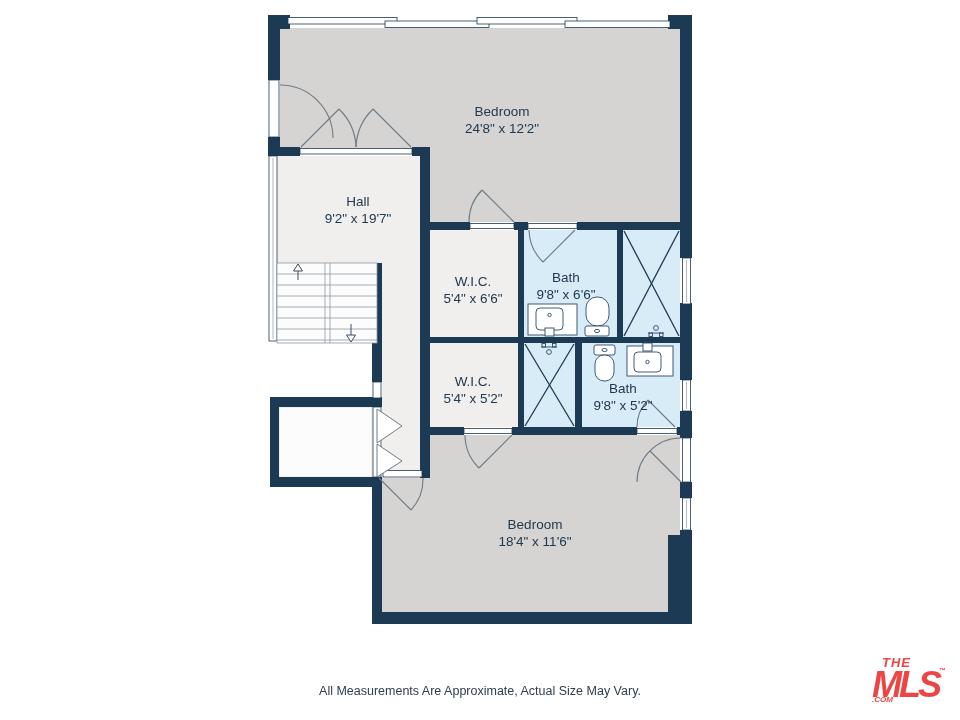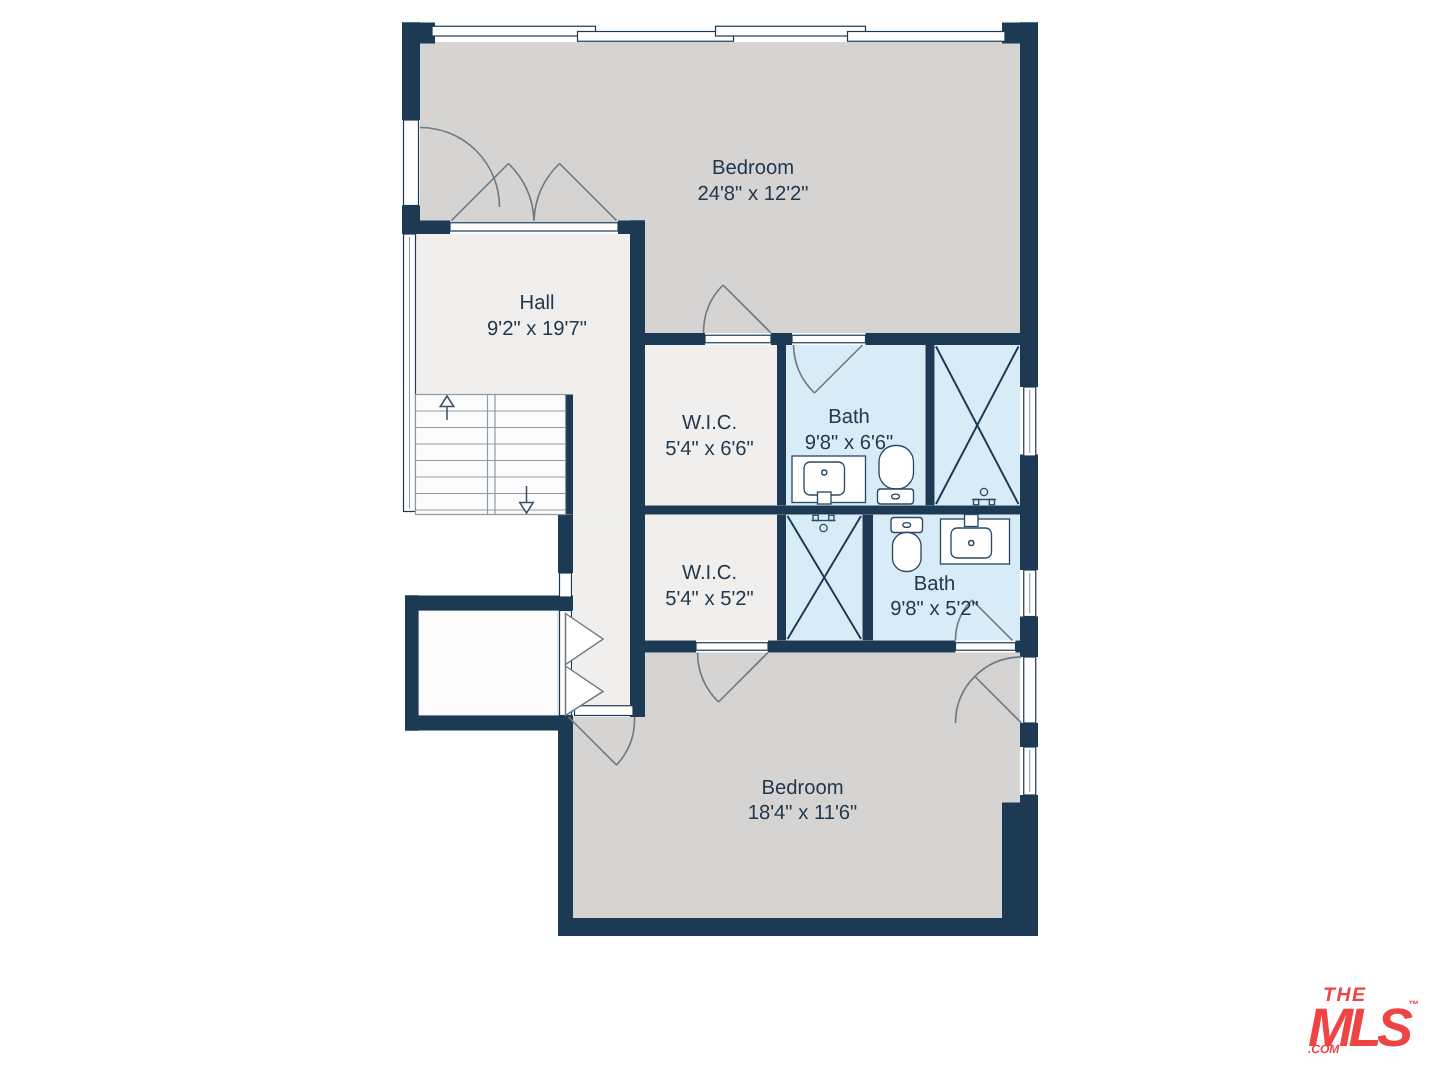--- a/index.html
+++ b/index.html
@@ -238,19 +238,20 @@
     <text x="473" y="403" class="room-dims">5'4" x 5'2"</text>
 
     <text x="623" y="393" class="room-name">Bath</text>
     <text x="623" y="410" class="room-dims">9'8" x 5'2"</text>
 
     <text x="535" y="529" class="room-name">Bedroom</text>
     <text x="535" y="546" class="room-dims">18'4" x 11'6"</text>
   </g>
 </svg>
 
+<div id="footer">All Measurements Are Approximate, Actual Size May Vary.</div>
 
 <div id="logo">
   <div class="the">THE</div>
   <div class="mls"><span>MLS</span><span class="tm">™</span></div>
   <div class="com">.COM</div>
 </div>
 </div>
 
 </body></html>

